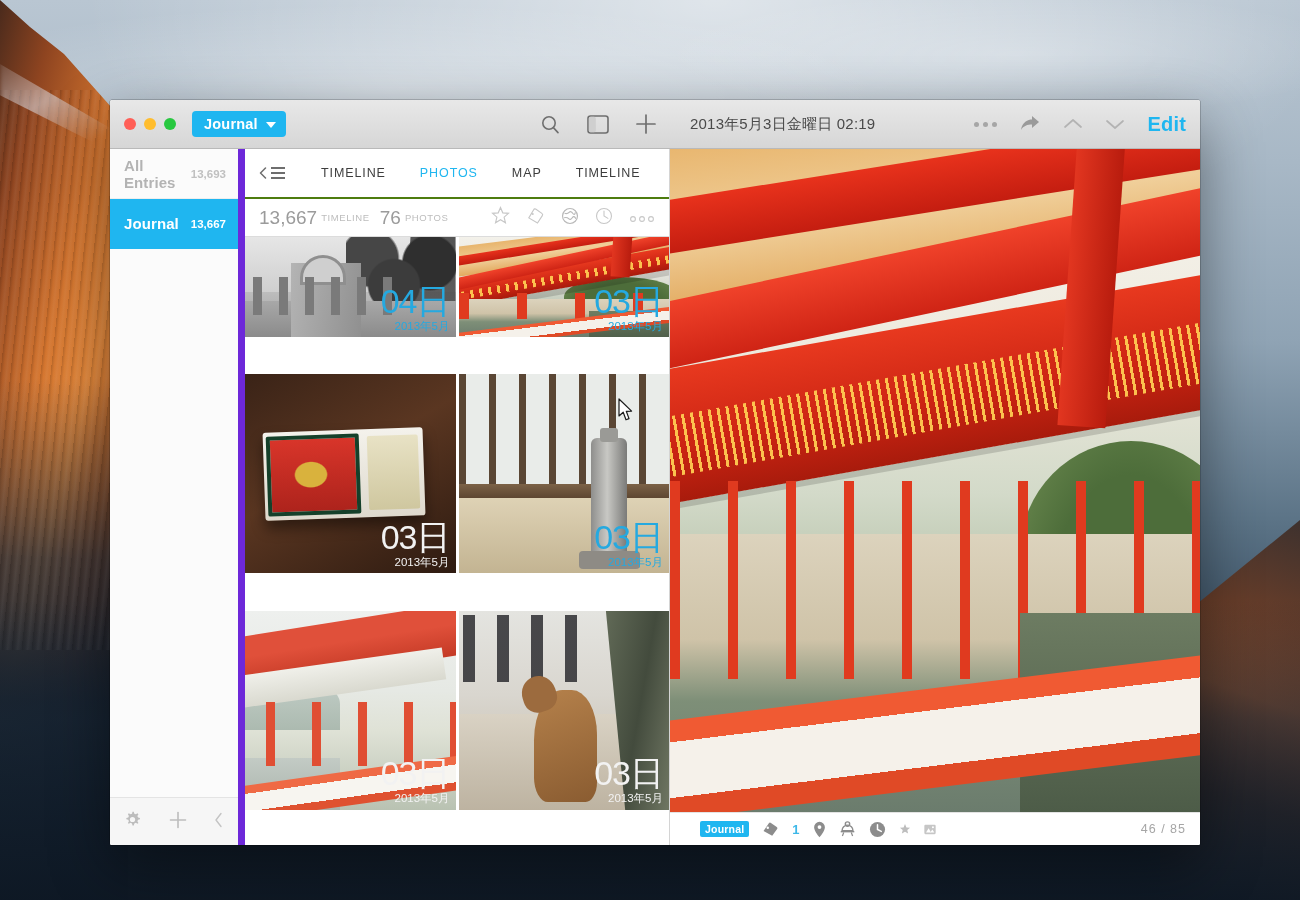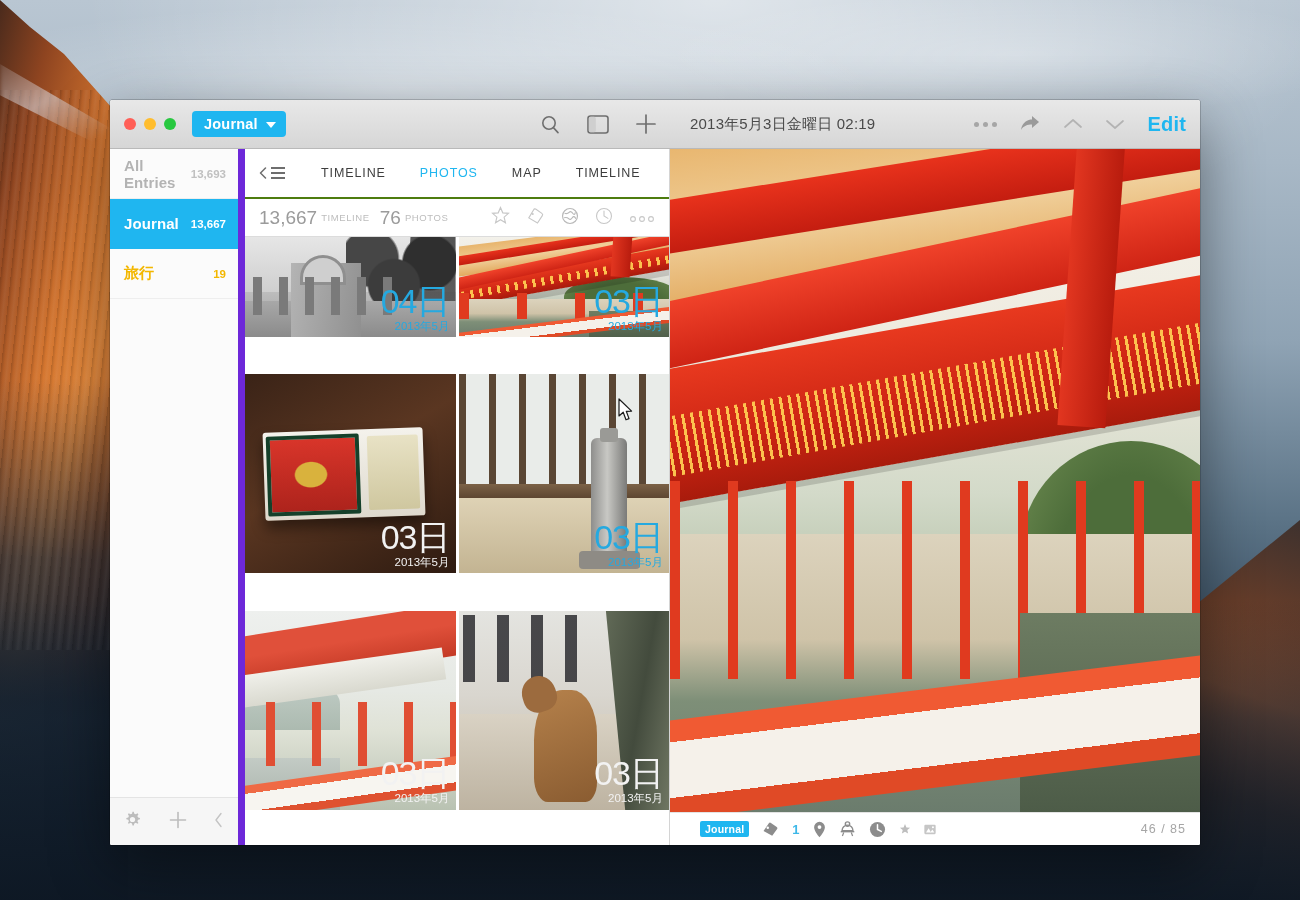--- a/index.html
+++ b/index.html
@@ -370,24 +370,20 @@
     <div id="body">
 
       <div id="sidebar">
         <div class="side-item all">
           <span class="side-label">All Entries</span>
           <span class="side-count">13,693</span>
         </div>
         <div class="side-item sel">
           <span class="side-label">Journal</span>
           <span class="side-count">13,667</span>
-        </div>
-        <div class="side-item orange">
-          <span class="side-label">旅行</span>
-          <span class="side-count">19</span>
         </div>
         <div id="side-spacer"></div>
         <div id="side-footer">
           <span>
             <svg width="17" height="17" viewBox="0 0 17 17">
                 <path d="M8.5 0.8 l1.3 0 0.5 1.9 1.5 .65 1.7-1 .9 .9 -1 1.7 .65 1.5 1.9 .5 0 1.3 -1.9 .5 -.65 1.5 1 1.7 -.9 .9 -1.7-1 -1.5 .65 -.5 1.9 -1.3 0 -.5-1.9 -1.5-.65 -1.7 1 -.9-.9 1-1.7 -.65-1.5 -1.9-.5 0-1.3 1.9-.5 .65-1.5 -1-1.7 .9-.9 1.7 1 1.5-.65 Z" fill="#bdbdbd"></path>
                 <circle cx="8.5" cy="8.5" r="2.6" fill="#f6f6f6"></circle>
               </svg>
           </span>
           <span>

